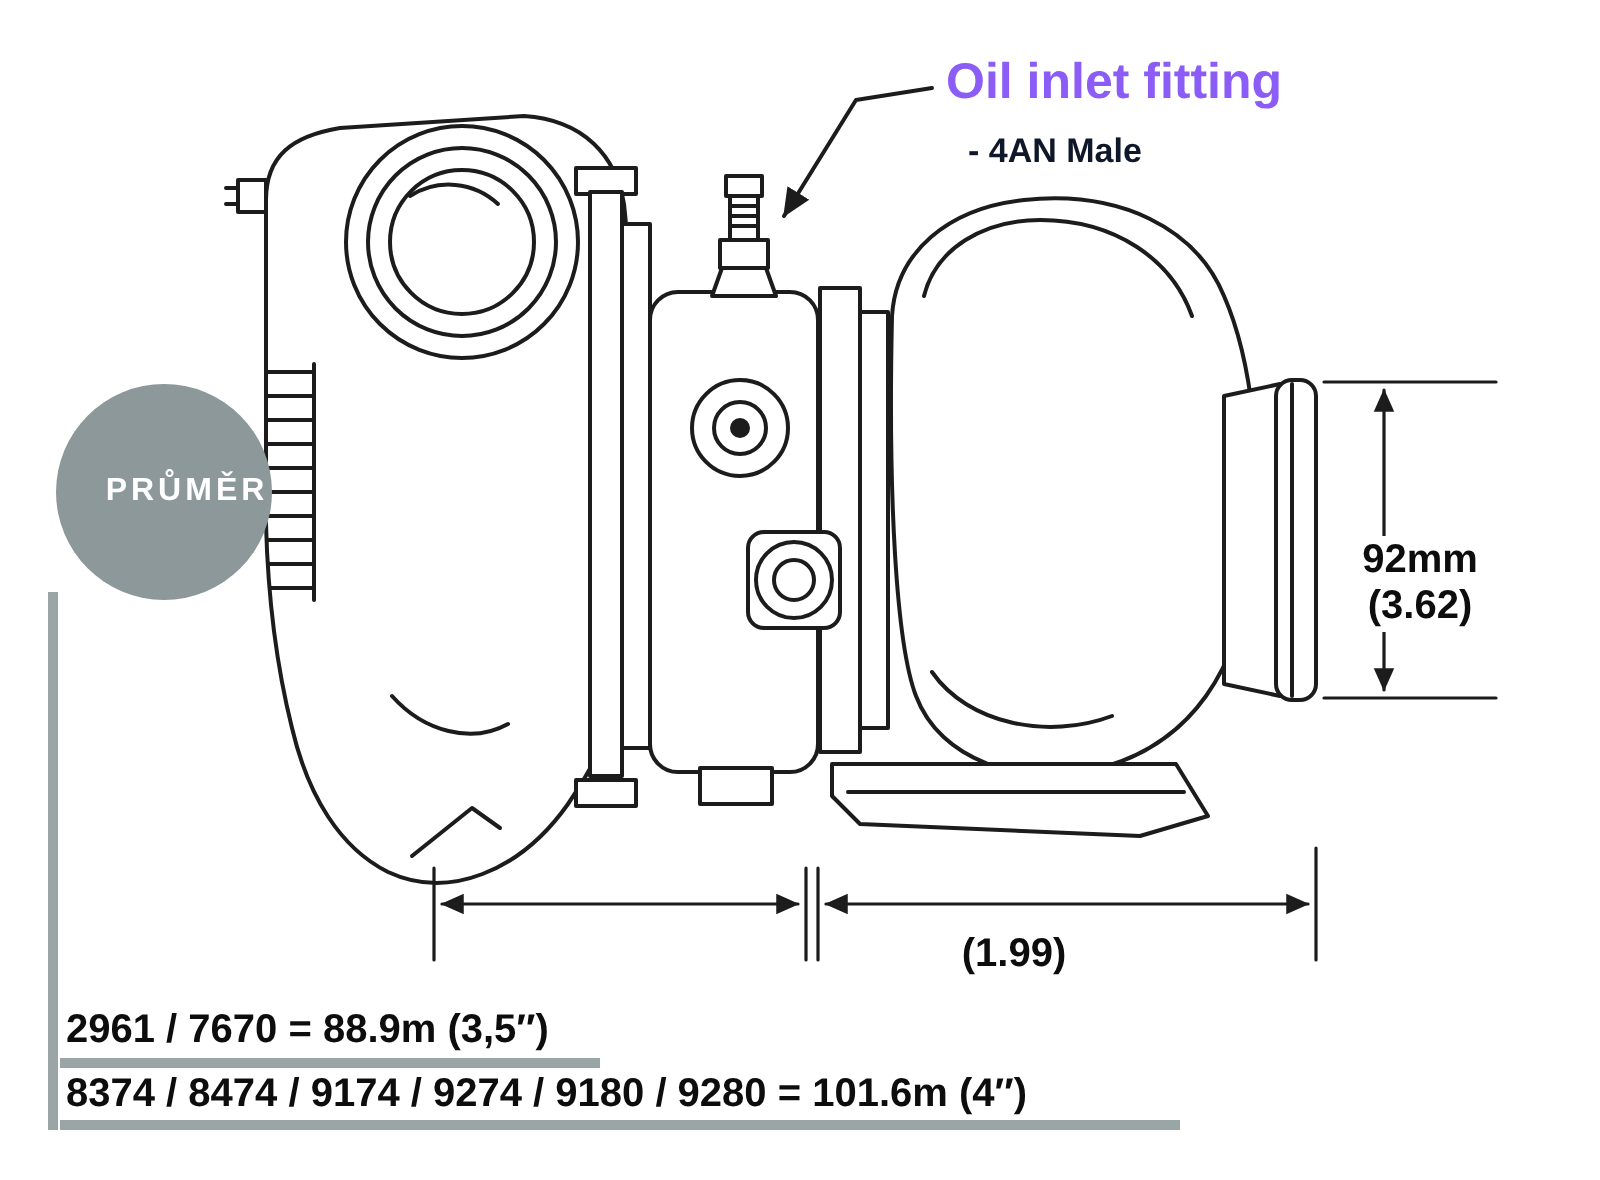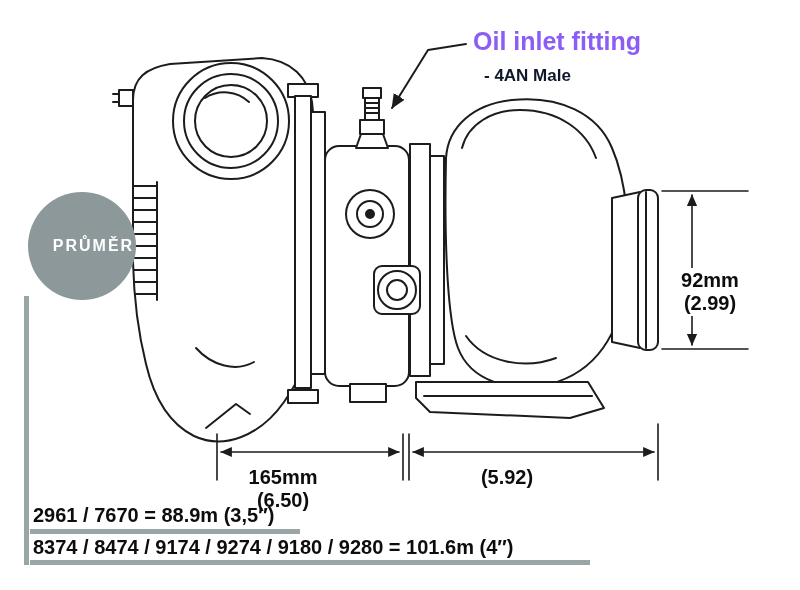--- a/index.html
+++ b/index.html
@@ -120,28 +120,24 @@
         <line x1="692" y1="195" x2="692" y2="345" marker-start="url(#arrow)" marker-end="url(#arrow)"></line>
       </g>
     </g>
   </svg>
 
   <div class="abs callout-title">Oil inlet fitting</div>
   <div class="abs callout-sub">- 4AN Male</div>
 
   <div class="abs dim-text dim-92">
     <div>92mm</div>
-    <div>(2.99)</div>
-  </div>
-  <div class="abs dim-text dim-165">
-    <div>165mm</div>
-    <div>(6.50)</div>
+    <div>(3.62)</div>
   </div>
   <div class="abs dim-text dim-121">
-    <div>(5.92)</div>
+    <div>(1.99)</div>
   </div>
 
   <div class="abs badge">
     <span>PRŮMĚR</span>
   </div>
   <div class="abs connector-v"></div>
 
   <div class="abs footer-line footer-line-1">2961 / 7670 = 88.9m (3,5″)</div>
   <div class="abs gray-bar bar-1"></div>
   <div class="abs footer-line footer-line-2">8374 / 8474 / 9174 / 9274 / 9180 / 9280 = 101.6m (4″)</div>

